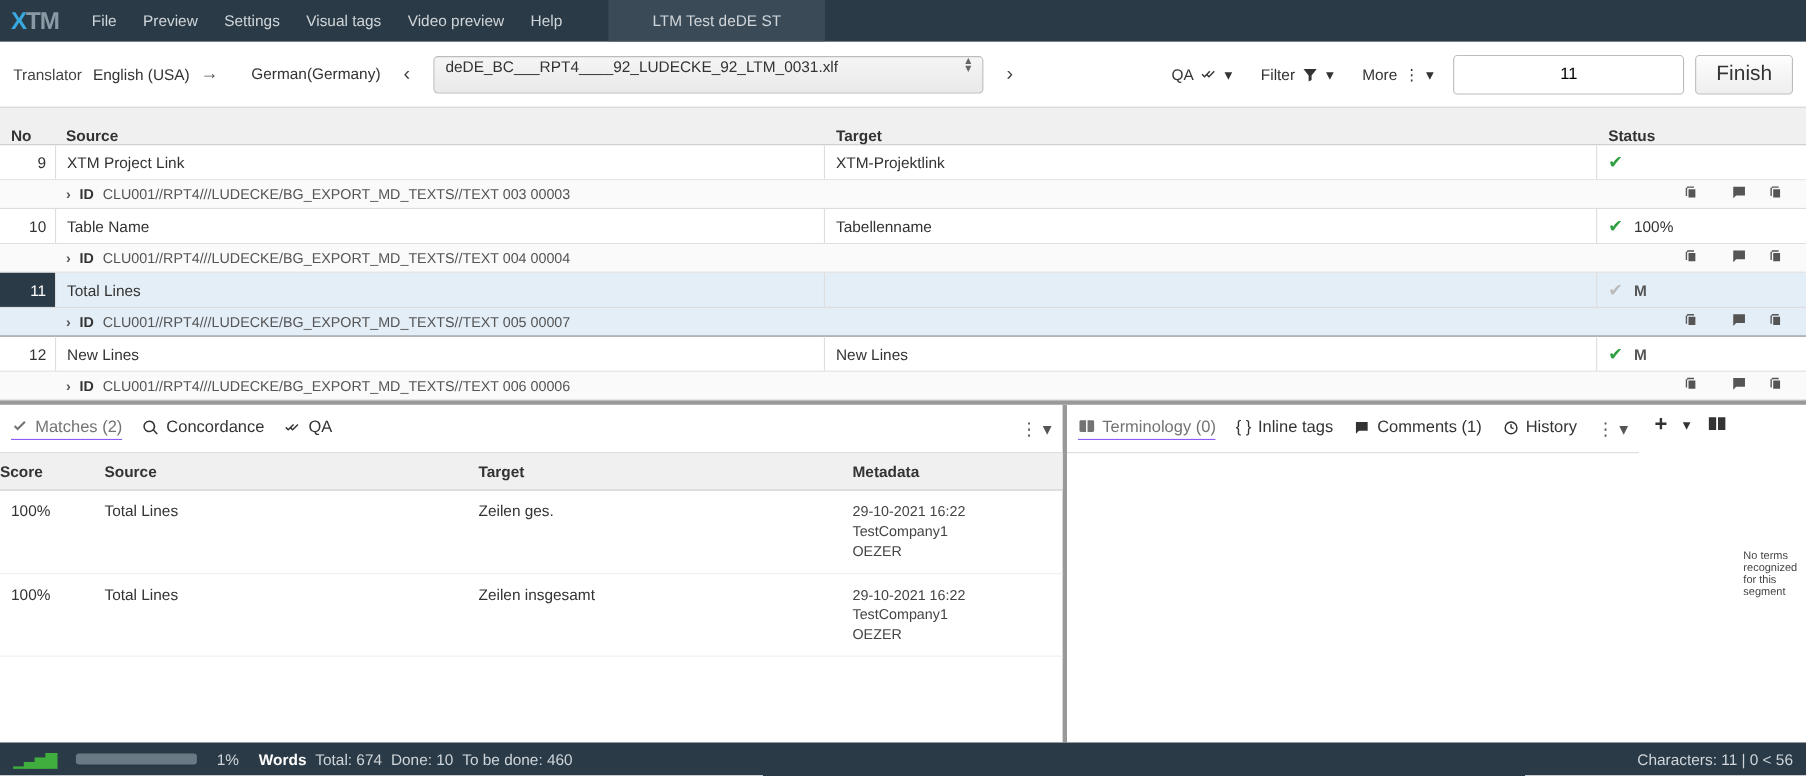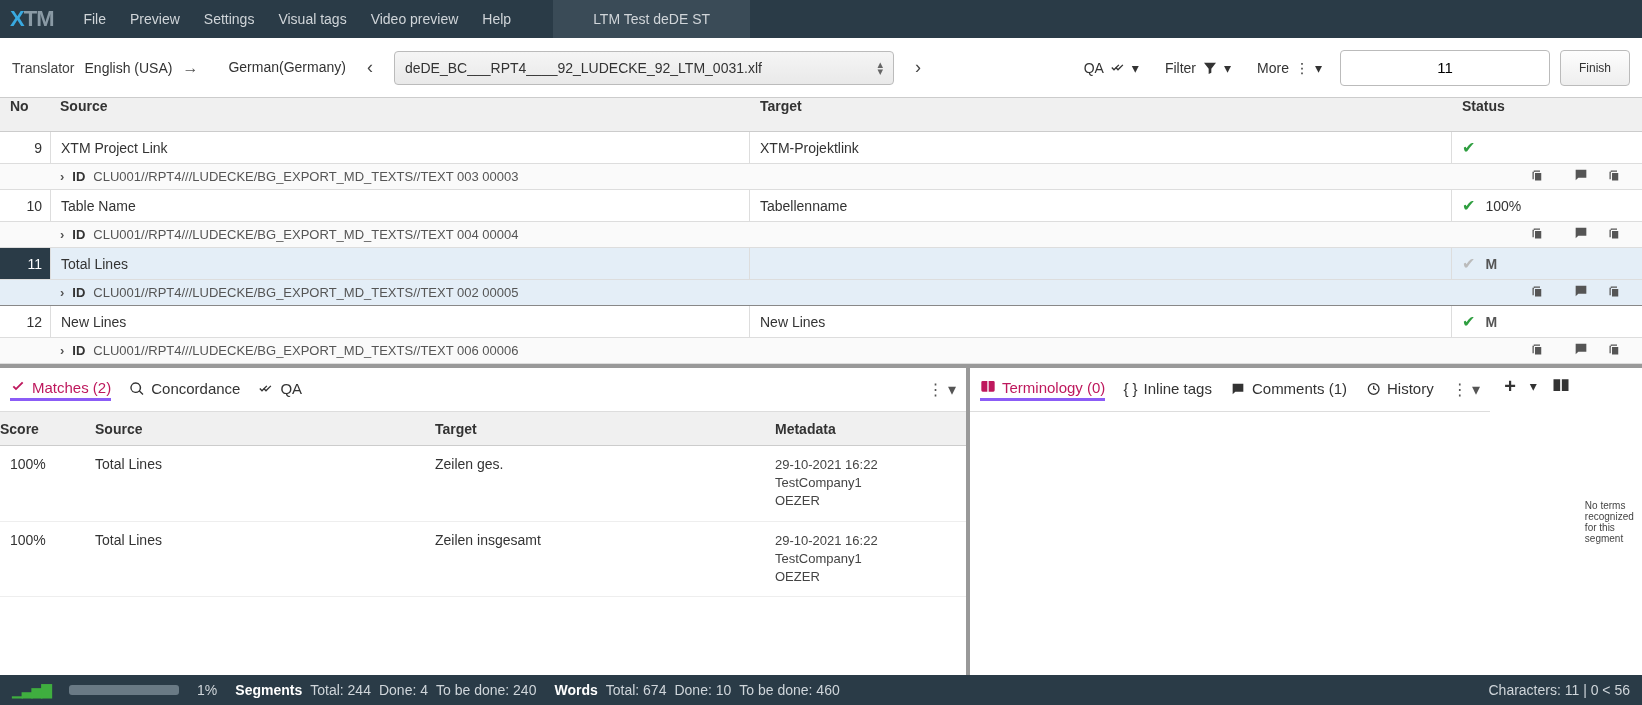--- a/index.html
+++ b/index.html
@@ -14,31 +14,31 @@
 .window-title { background: #3a4b57; height: 38px; display: flex; align-items: center; padding: 0 40px; margin-left: 30px; flex: 0 0 auto; }
 
 
 .toolbar { background: #fff; border-bottom: 1px solid #ccc; height: 60px; display: flex; align-items: center; padding: 0 12px; gap: 10px; }
 .role-label { color: #444; }
 .lang { color: #333; }
 .arrow-icon { color: #555; font-size: 16px; }
 .lang-pair { display: flex; align-items: center; gap: 10px; }
 .lang-target { display: flex; line-height: 1.2; margin-left: 20px; }
 .nav-btn { width: 28px; height: 28px; display: flex; align-items: center; justify-content: center; cursor: pointer; color: #444; font-size: 18px; }
-.file-select { flex: 0 0 500px; height: 34px; border: 1px solid #bbb; border-radius: 4px; background: linear-gradient(#f5f5f5,#e9e9e9); display: flex; align-items: center; padding: 0 10px; justify-content: space-between; }
+.file-select { flex: 0 0 500px; height: 34px; border: 1px solid #bbb; border-radius: 4px; background: linear-gradient(#f5f5f5,#e9e9e9); display: flex; align-items: flex-start; padding: 0 10px; justify-content: space-between; }
 .file-select-text { color: #333; }
 .file-select-caret { color: #666; font-size: 11px; display:flex; flex-direction:column; line-height:7px;}
 .toolbar-spacer { flex: 1; }
 .tb-action { display: flex; align-items: center; gap: 6px; cursor: pointer; color: #333; padding: 0 8px; }
 .tb-action svg { width: 16px; height: 16px; }
 .segno-input { width: 210px; height: 36px; border: 1px solid #bbb; border-radius: 4px; text-align: center; font-size: 15px; }
-.finish-btn { height: 36px; padding: 0 18px; border: 1px solid #bbb; border-radius: 4px; background: linear-gradient(#fdfdfd,#eee); cursor: pointer; font-size: 12px; color:#333;}
-
-
-.grid-header { display: flex; background: #f0f0f0; border-bottom: 1px solid #ccc; height: 34px; align-items: flex-start; font-weight: bold; color: #333; }
+.finish-btn { height: 36px; padding: 0 18px; border: 1px solid #bbb; border-radius: 4px; background: linear-gradient(#fdfdfd,#eee); cursor: pointer; font-size: 19px; color:#333;}
+
+
+.grid-header { display: flex; background: #f0f0f0; border-bottom: 1px solid #ccc; height: 34px; align-items: flex-end; font-weight: bold; color: #333; }
 .col-no { width: 50px; padding-left: 10px; }
 .col-src { width: 700px; padding-left: 10px; }
 .col-tgt { flex: 1; padding-left: 10px; }
 .col-status { width: 190px; padding-left: 10px; }
 
 
 .grid-body { flex: 0 0 auto; }
 .seg-row { display: flex; border-bottom: 1px solid #ddd; height: 32px; align-items: center; }
 .seg-row .no { width: 50px; text-align: right; padding-right: 8px; color: #333; }
 .seg-row .src { width: 700px; padding-left: 10px; border-left: 1px solid #ddd; border-right: 1px solid #ddd; height:100%; display:flex; align-items:center;}
@@ -60,21 +60,21 @@
 .id-row .copy-i { margin-right: 10px; }
 .icon-sm { color: #555; font-size: 15px; }
 .chevron-r { color: #555; font-size: 13px; font-weight: bold; }
 
 
 .panels { display: flex; flex: 1; border-top: 4px solid #999; overflow: hidden; }
 .panel-left { flex: 0 0 970px; border-right: 4px solid #999; display: flex; flex-direction: column; background:#fff;}
 .panel-right { flex: 1; display: flex; flex-direction: row; background:#fff;}
 .panel-tabs { height: 44px; display: flex; align-items: center; padding: 0 10px; gap: 18px; border-bottom: 1px solid #ddd; position: relative;}
 .ptab { display: flex; align-items: center; gap: 6px; cursor: pointer; color: #333; font-size: 15px; padding-bottom:2px;}
-.ptab.active { color: #be185d; border-bottom: 3px solid #8b5cf6; justify-content: space-between; }
+.ptab.active { color: #737373; border-bottom: 1px solid #8b5cf6; justify-content: space-between; }
 .ptab svg { width: 16px; height: 16px; }
 .panel-menu { margin-left: auto; color: #555; cursor: pointer; font-size: 16px; }
 
 
 .matches-header { display: flex; background: #f0f0f0; border-bottom: 1px solid #ccc; height: 34px; align-items: center; font-weight: bold; }
 .mh-score { width: 85px; }
 .mh-src { width: 340px; padding-left: 10px; }
 .mh-tgt { width: 330px; padding-left: 10px; }
 .mh-meta { flex: 1; padding-left: 20px; }
 .match-row { display: flex; border-bottom: 1px solid #eee; padding: 10px 0; }
@@ -228,21 +228,21 @@
       <div class="status">
         <span class="check-gray">✔</span>
         <span class="status-m">M</span>
       </div>
     </div>
     <div class="id-row active-id">
       <div class="no"></div>
       <div class="idcell">
         <span class="chevron-r">›</span>
         <span class="idlabel">ID</span>
-        <span>CLU001//RPT4///LUDECKE/BG_EXPORT_MD_TEXTS//TEXT 002 00005</span>
+        <span>CLU001//RPT4///LUDECKE/BG_EXPORT_MD_TEXTS//TEXT 005 00007</span>
       </div>
       <div class="actions">
         <span class="icon-sm copy-i"><svg viewBox="0 0 24 24" width="15" height="15">
             <path d="M8 8h10v12H8z M6 6V4h10v2H8a2 2 0 00-2 2v10H4V6z"></path>
           </svg></span>
         <span class="icon-sm"><svg viewBox="0 0 24 24" width="16" height="16">
             <path d="M4 4h16v12H8l-4 4z"></path>
           </svg></span>
         <span class="icon-sm"><svg viewBox="0 0 24 24" width="15" height="15">
             <path d="M8 8h10v12H8z M6 6V4h10v2H8a2 2 0 00-2 2v10H4V6z"></path>
@@ -361,26 +361,20 @@
     </div>
     <div class="term-empty">No terms recognized for this segment</div>
   </div>
 </div>
 
 <div class="statusbar">
   <span class="bars">▁▃▅▇</span>
   <div class="progress-track"></div>
   <span>1%</span>
   <div class="grp">
-    <span class="lbl">Segments</span>
-    <span>Total: 244</span>
-    <span>Done: 4</span>
-    <span>To be done: 240</span>
-  </div>
-  <div class="grp">
     <span class="lbl">Words</span>
     <span>Total: 674</span>
     <span>Done: 10</span>
     <span>To be done: 460</span>
   </div>
   <div class="statusbar-spacer"></div>
   <span>Characters: 11 | 0 &lt; 56</span>
 </div>
 
 </body></html>

